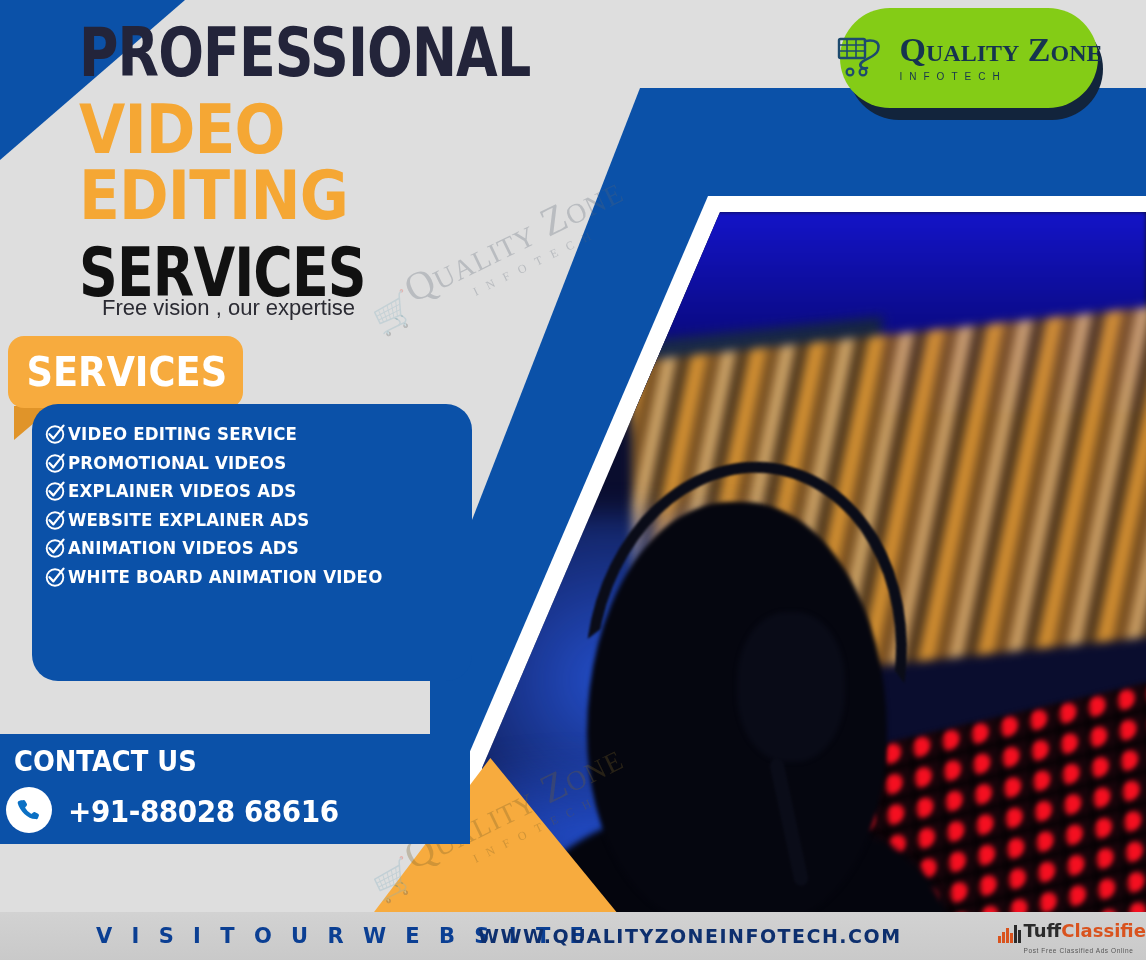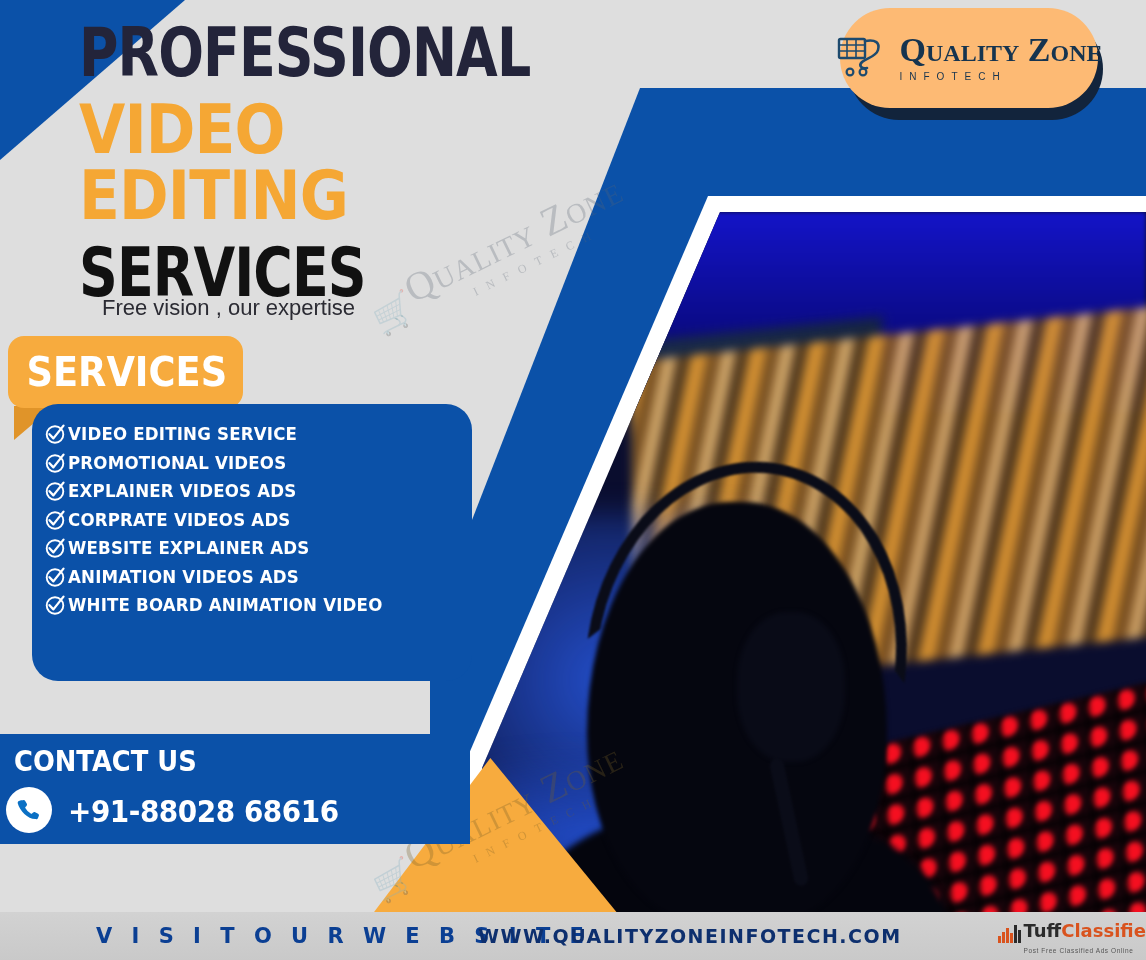--- a/index.html
+++ b/index.html
@@ -158,21 +158,21 @@
     font-family:"Liberation Sans", sans-serif;
   }
 
   
   .logo-shadow {
     position:absolute; left:848px; top:18px; width:255px; height:102px;
     background:#12243c; border-radius:52px;
   }
   .logo-pill {
     position:absolute; left:840px; top:8px; width:258px; height:100px;
-    background:#fdba74; border-radius:52px;
+    background:#84cc16; border-radius:52px;
     display:flex; align-items:center; justify-content:center; gap:12px;
   }
   .logo-cart { color:#1d4a6e; display:block; }
   .logo-text { line-height:1; }
   .logo-main {
     font-family:"Liberation Serif", serif;
     font-size:34px; font-variant:small-caps; font-weight:700;
     color:#16344f; letter-spacing:0px; white-space:nowrap;
   }
   .logo-sub {
@@ -348,27 +348,20 @@
             <path d="M5.5 11.2 L9.4 15.4 L19.5 2.6" fill="none" stroke="#ffffff" stroke-width="2.3" stroke-linecap="round" stroke-linejoin="round"></path>
           </svg></span>
         <span class="svc-label">PROMOTIONAL VIDEOS</span>
       </div>
       <div class="svc-item">
         <span class="svc-check"><svg width="22" height="22" viewBox="0 0 22 22">
             <circle cx="11" cy="11.5" r="8.3" fill="none" stroke="#ffffff" stroke-width="1.9"></circle>
             <path d="M5.5 11.2 L9.4 15.4 L19.5 2.6" fill="none" stroke="#ffffff" stroke-width="2.3" stroke-linecap="round" stroke-linejoin="round"></path>
           </svg></span>
         <span class="svc-label">EXPLAINER VIDEOS ADS</span>
-      </div>
-      <div class="svc-item">
-        <span class="svc-check"><svg width="22" height="22" viewBox="0 0 22 22">
-            <circle cx="11" cy="11.5" r="8.3" fill="none" stroke="#ffffff" stroke-width="1.9"></circle>
-            <path d="M5.5 11.2 L9.4 15.4 L19.5 2.6" fill="none" stroke="#ffffff" stroke-width="2.3" stroke-linecap="round" stroke-linejoin="round"></path>
-          </svg></span>
-        <span class="svc-label">CORPRATE VIDEOS ADS</span>
       </div>
       <div class="svc-item">
         <span class="svc-check"><svg width="22" height="22" viewBox="0 0 22 22">
             <circle cx="11" cy="11.5" r="8.3" fill="none" stroke="#ffffff" stroke-width="1.9"></circle>
             <path d="M5.5 11.2 L9.4 15.4 L19.5 2.6" fill="none" stroke="#ffffff" stroke-width="2.3" stroke-linecap="round" stroke-linejoin="round"></path>
           </svg></span>
         <span class="svc-label">WEBSITE EXPLAINER ADS</span>
       </div>
       <div class="svc-item">
         <span class="svc-check"><svg width="22" height="22" viewBox="0 0 22 22">

